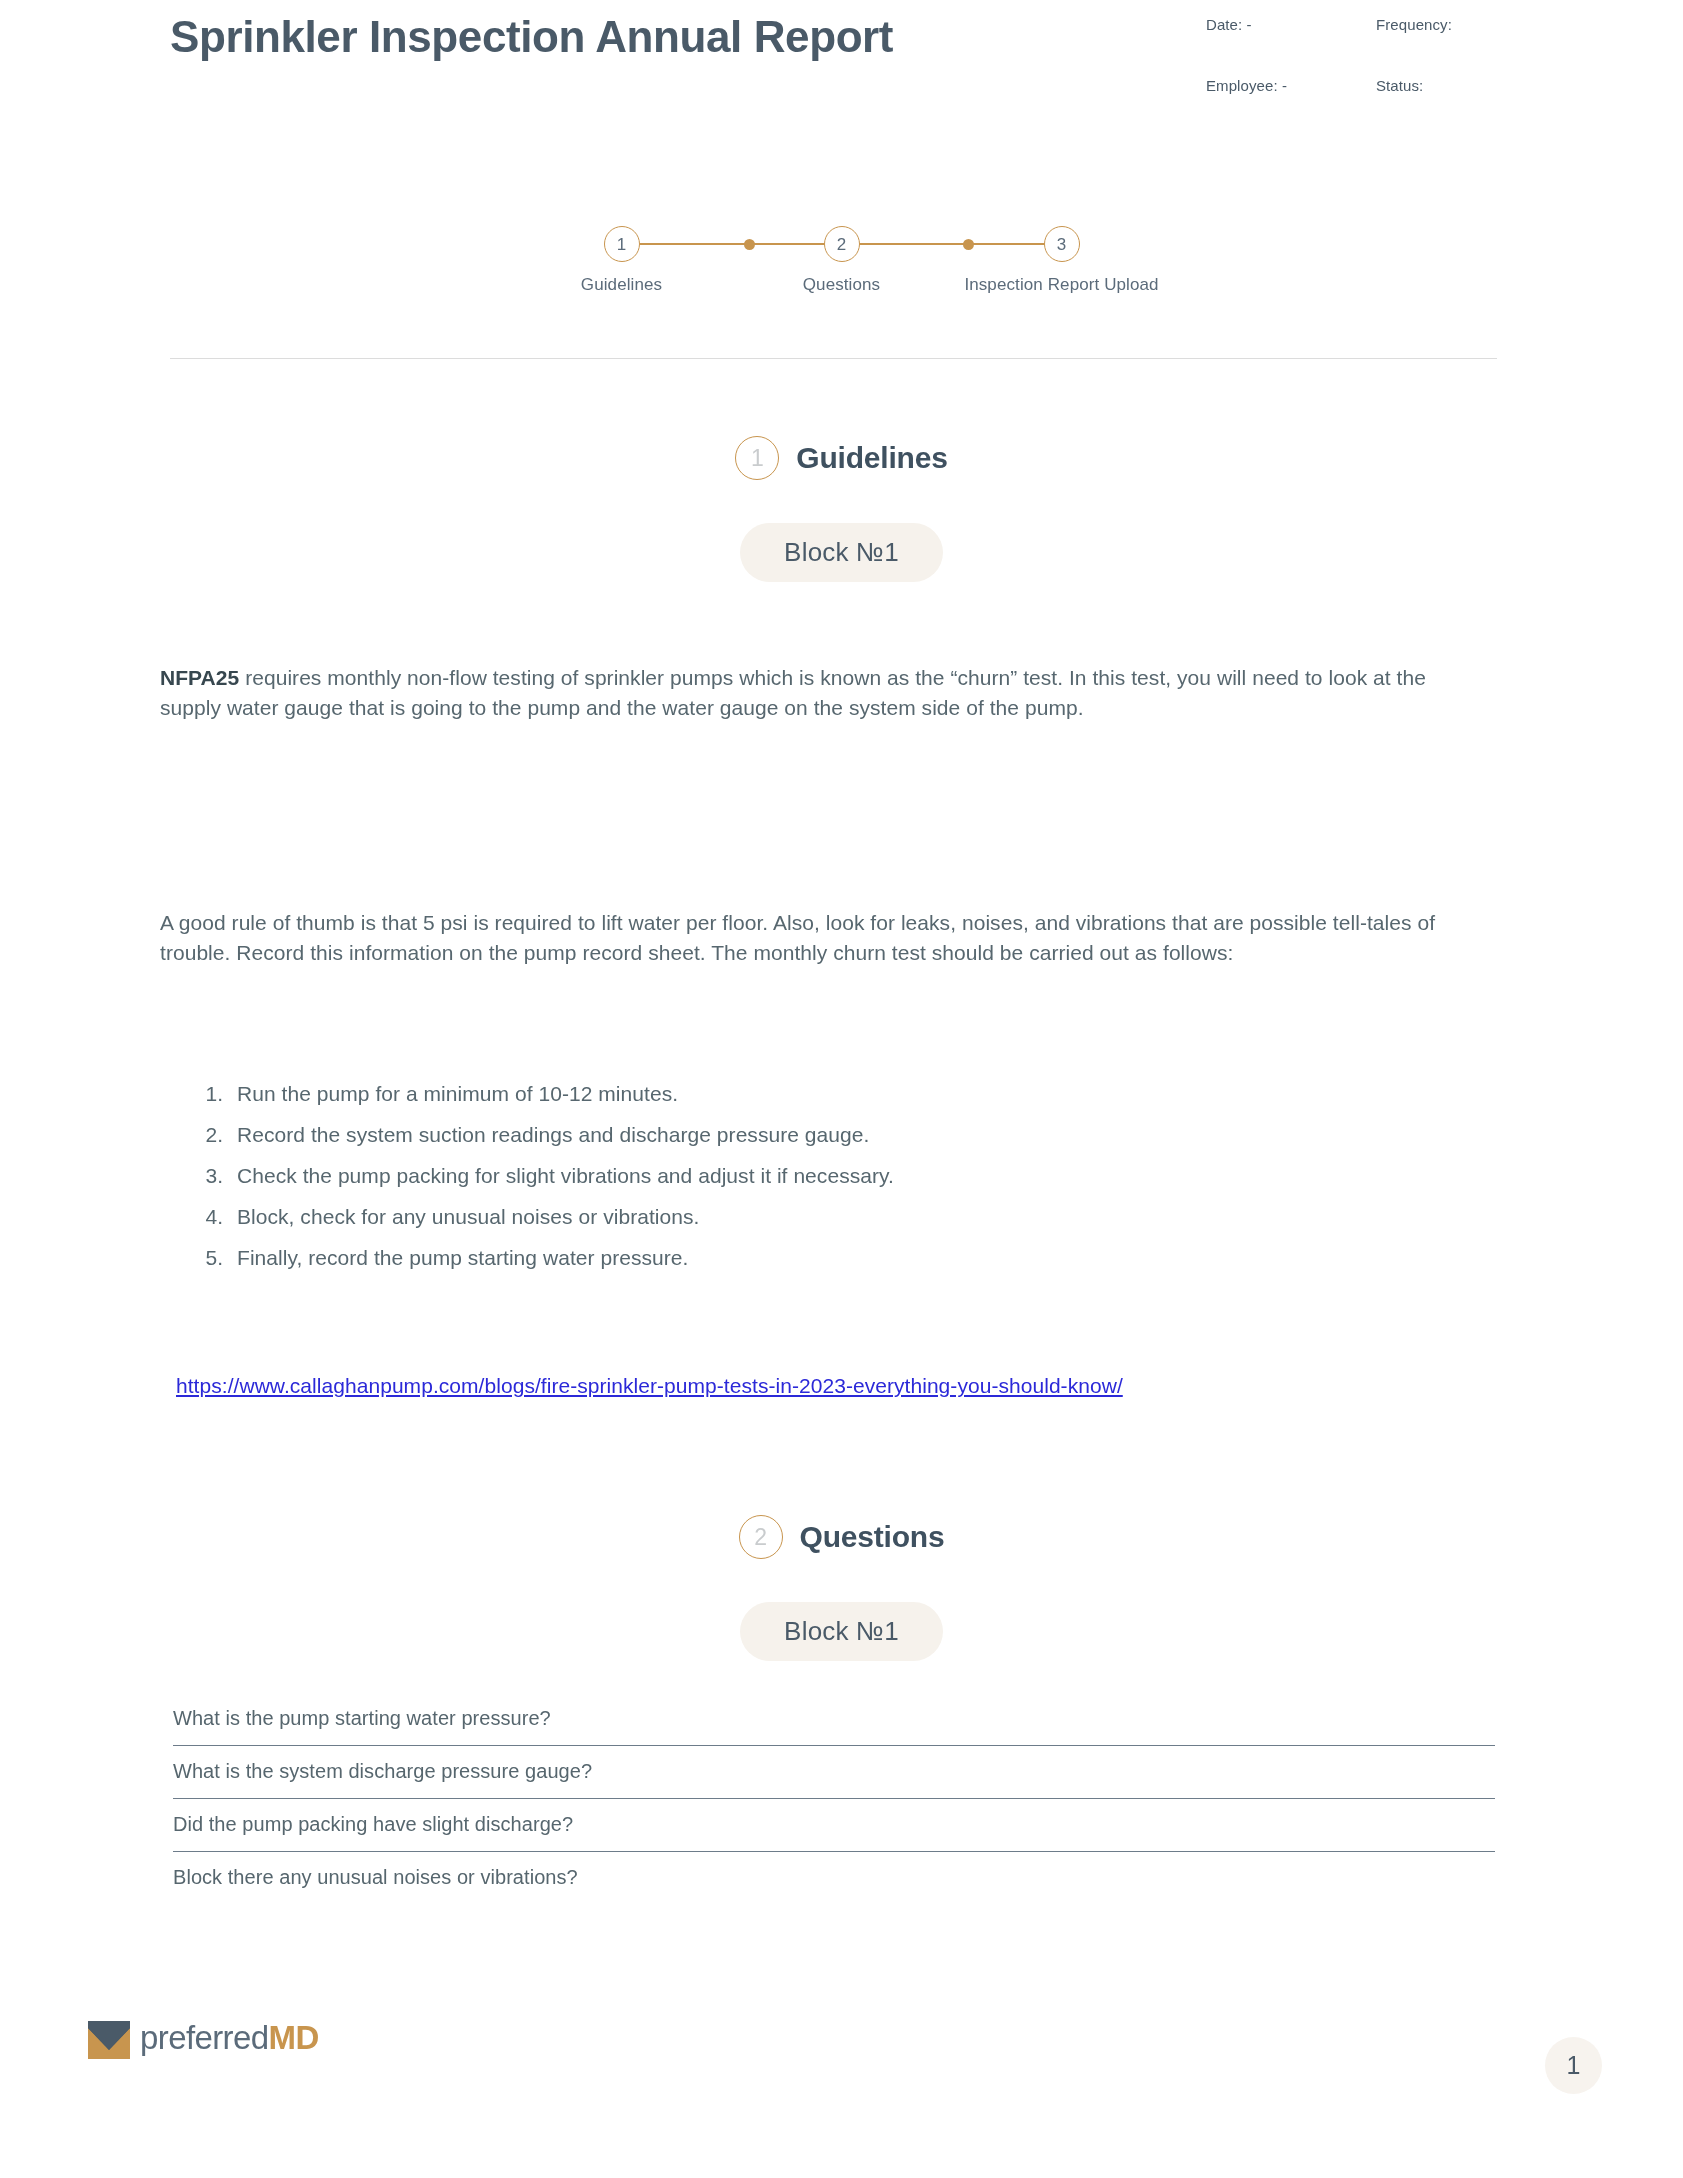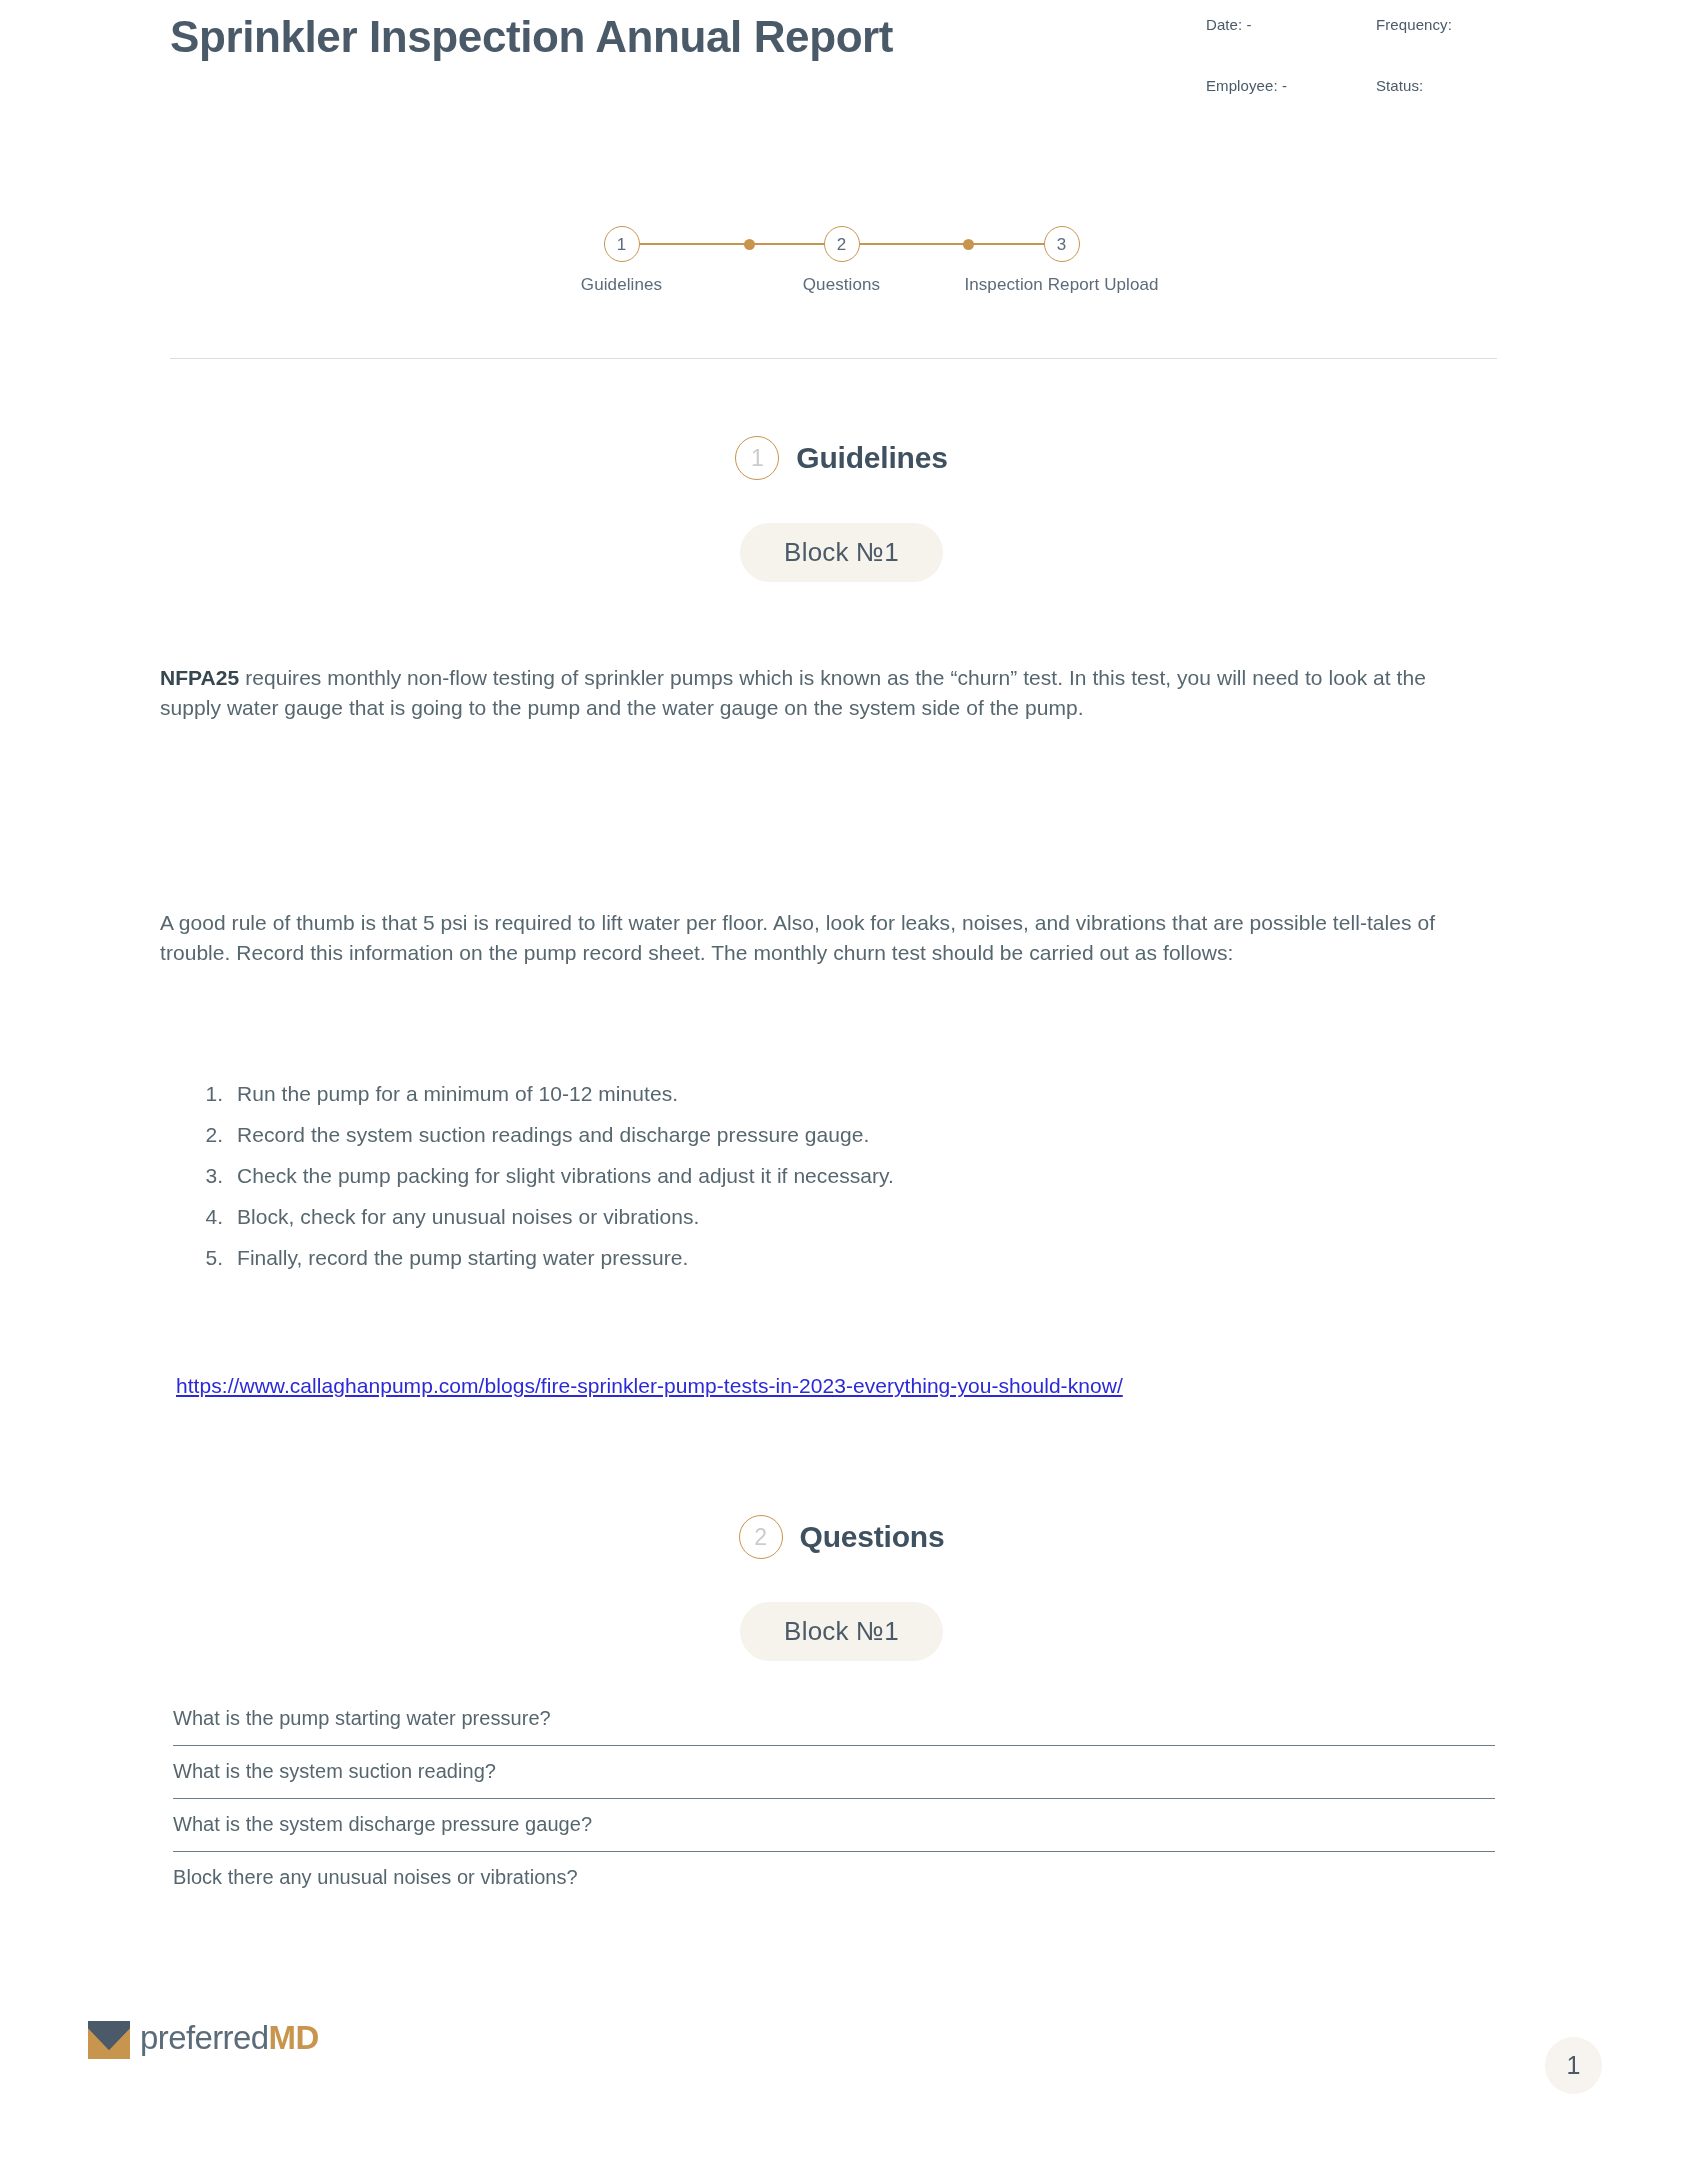--- a/index.html
+++ b/index.html
@@ -372,22 +372,22 @@
     <div class="section-num">2</div>
     <div class="section-title">Questions</div>
   </div>
 
   <div class="block-badge-wrap" style="top:1602px;">
     <div class="block-badge">Block №1</div>
   </div>
 
   <div class="questions">
     <div class="q-row">What is the pump starting water pressure?</div>
-    <div class="q-row">What is the system suction reading?</div>
     <div class="q-row">What is the system discharge pressure gauge?</div>
+    <div class="q-row">Did the pump packing have slight discharge?</div>
     <div class="q-row">Block there any unusual noises or vibrations?</div>
   </div>
 
   <div class="footer-logo">
     <svg class="logo-mark" viewBox="0 0 44 44">
       <rect x="1" y="6" width="42" height="38" fill="#c8954e"></rect>
       <polygon points="1,6 43,6 43,13 22,35 1,13" fill="#4a5a68"></polygon>
       <polygon points="1,6 1,13 22,35 43,13 43,6" fill="#4a5a68"></polygon>
     </svg>
     <div class="logo-text">

